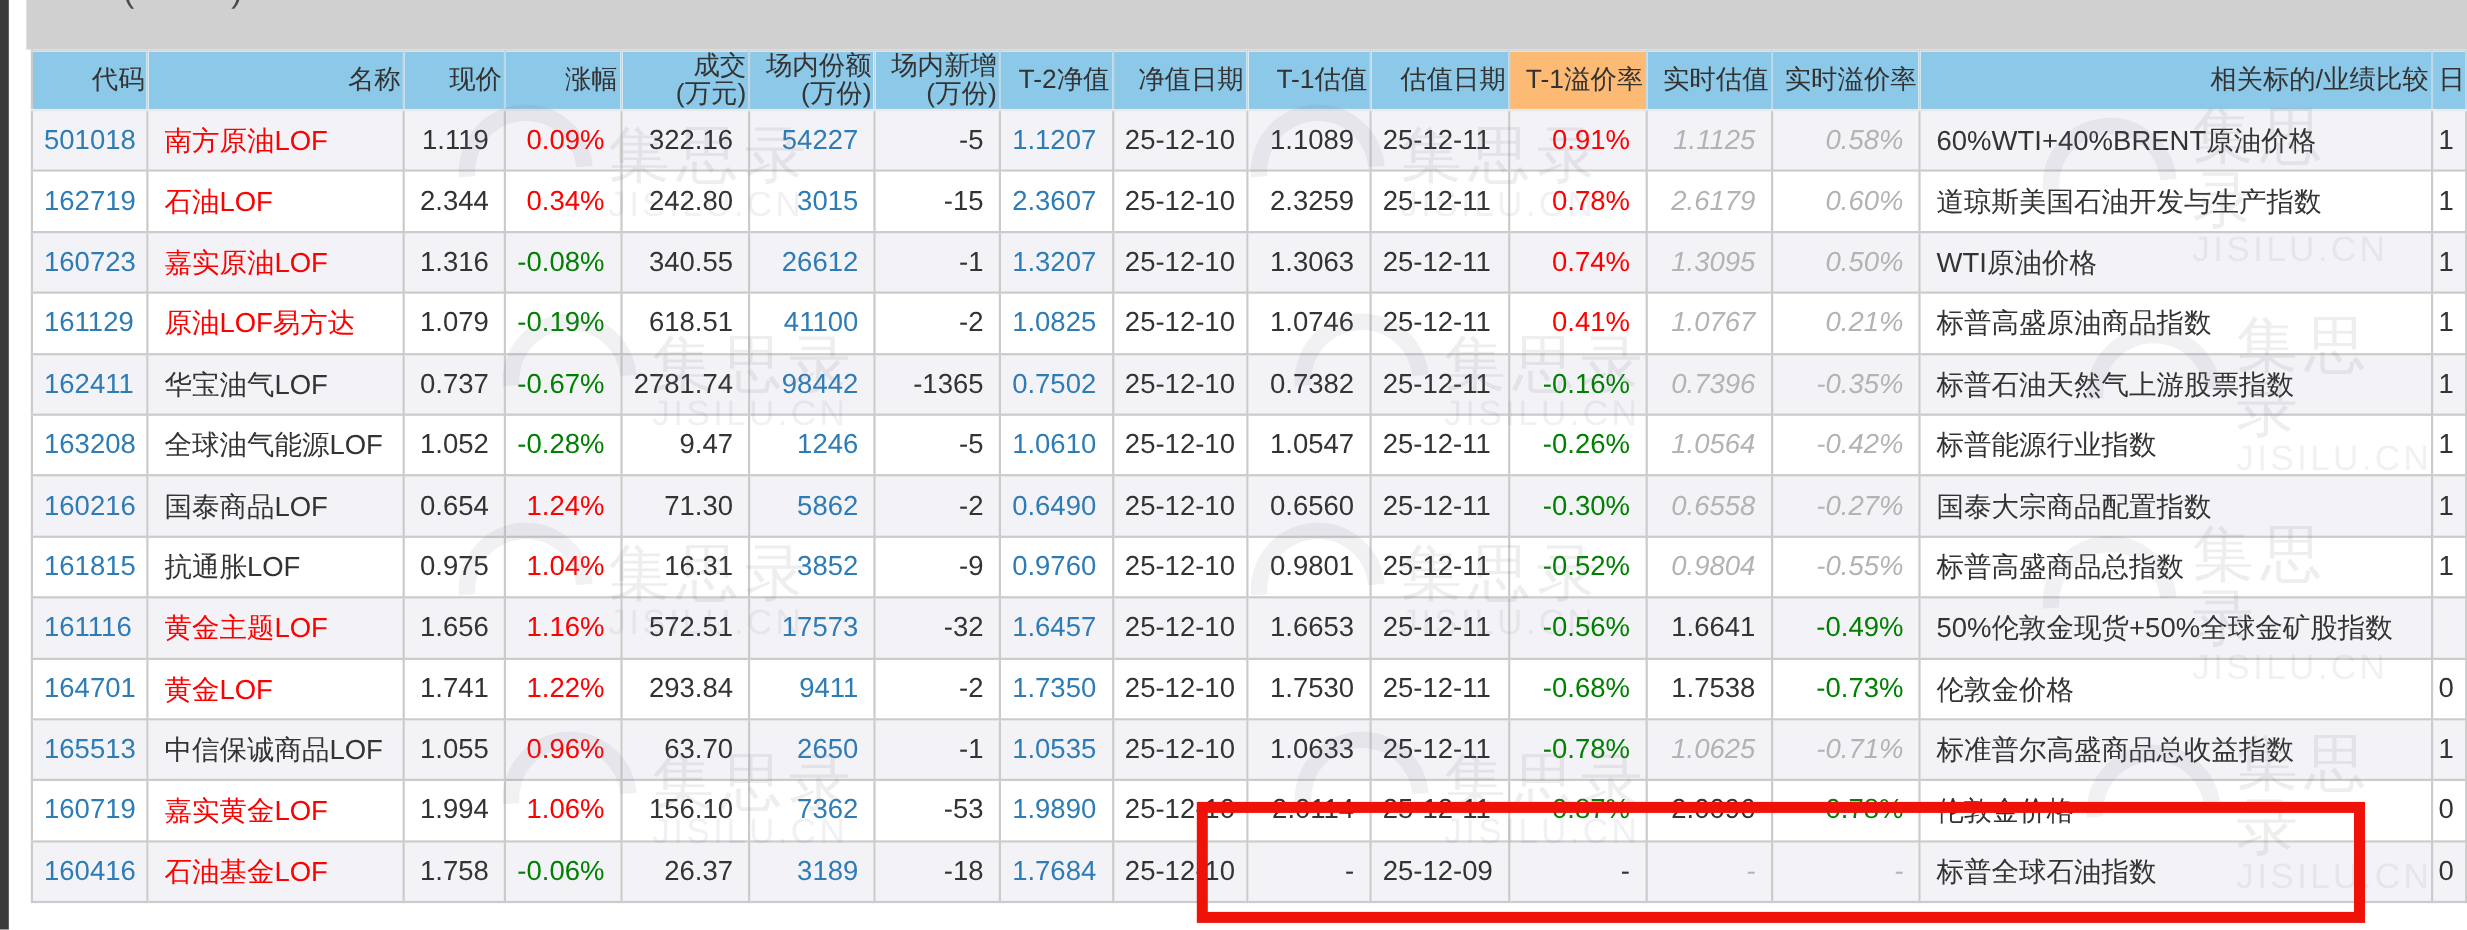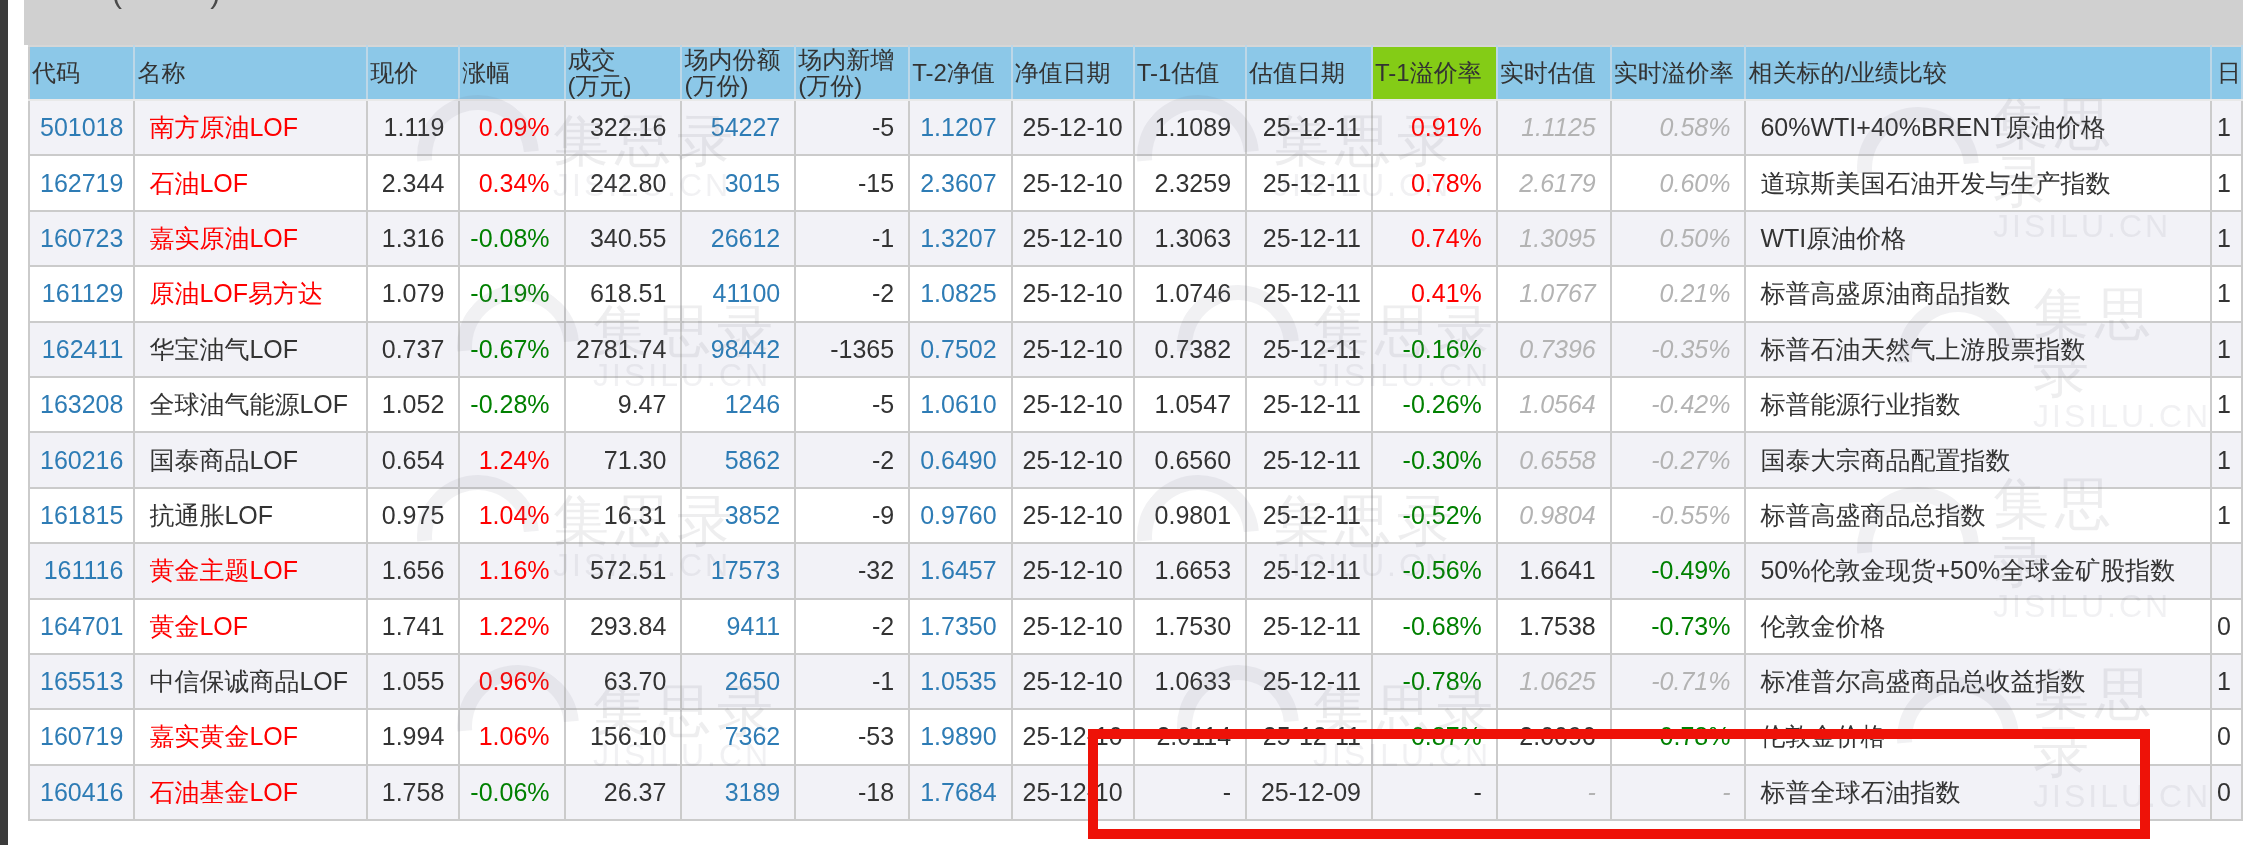--- a/index.html
+++ b/index.html
@@ -13,28 +13,28 @@
   .top-bar{position:absolute;left:24px;top:0;width:2219px;height:45px;background:#d0d0d0;z-index:2;}
   .title-clip{position:absolute;left:88px;top:0;width:260px;height:9px;overflow:hidden;z-index:3;}
   .title-clip span{position:relative;top:-24px;font-size:30px;color:#4a4a4a;letter-spacing:40px;}
 
   .table-wrap{position:absolute;left:28px;top:45px;z-index:10;}
   table{border-collapse:collapse;table-layout:fixed;}
   th,td{box-sizing:border-box;border-right:2px solid #cbcbcb;border-bottom:2px solid #cbcbcb;overflow:hidden;white-space:nowrap;}
   table{border-left:2px solid #cbcbcb;border-top:2px solid #d6d6d6;}
   th{
     height:53px;background:#8cc8e8;font-weight:400;font-size:24px;color:#333;
-    text-align:left;vertical-align:middle;line-height:26px;border-right-color:#bdd7e7;border-bottom-color:#e9e9e9;
+    text-align:right;vertical-align:middle;line-height:26px;border-right-color:#bdd7e7;border-bottom-color:#e9e9e9;
     padding:0 2px;
   }
-  th.hl{background:#84cc16;}
+  th.hl{background:#fdba74;}
   td{height:55.4px;font-size:25px;color:#333;padding:0 10px;background:#fff;}
   tbody tr:nth-child(odd) td{background:#f2f2f7;}
   .num{text-align:right;padding-right:14px;}
-  .center{text-align:right;}
+  .center{text-align:left;}
   .leftal{text-align:left;padding-left:14px;}
   .blue{color:#2e7cb5;}
   .red{color:#ff0000;margin-top:40px;}
   .green{color:#008000;}
   .stale{color:#b3b3b3;font-style:italic;}
   .col-code{width:104px;}
   .col-name{width:235px;}
   .col-price{width:93px;}
   .col-change{width:100px;}
   .col-volume{width:117px;}

